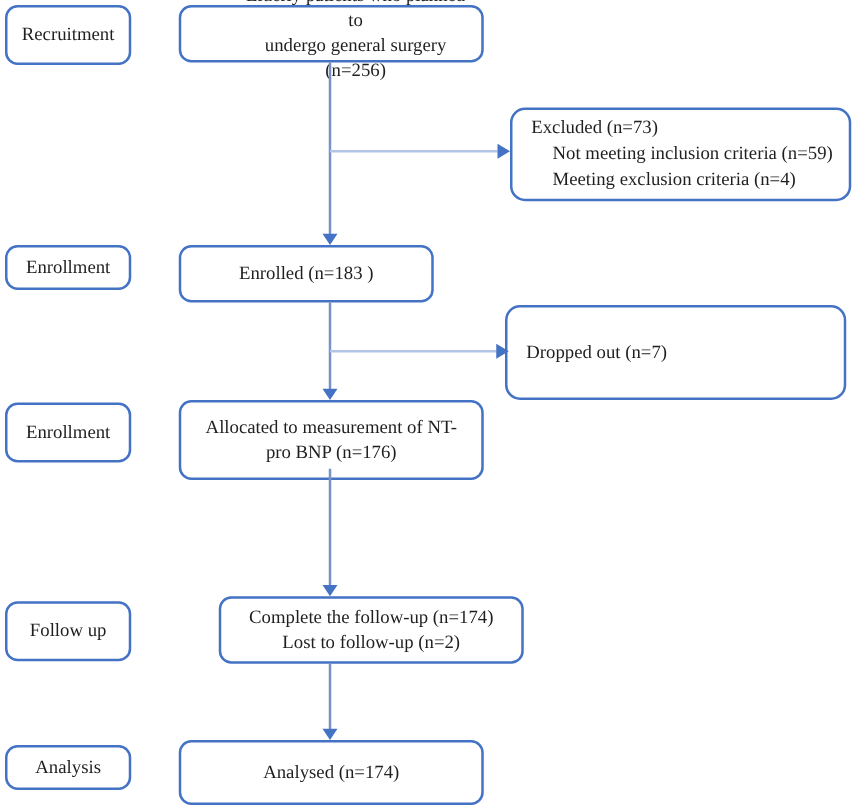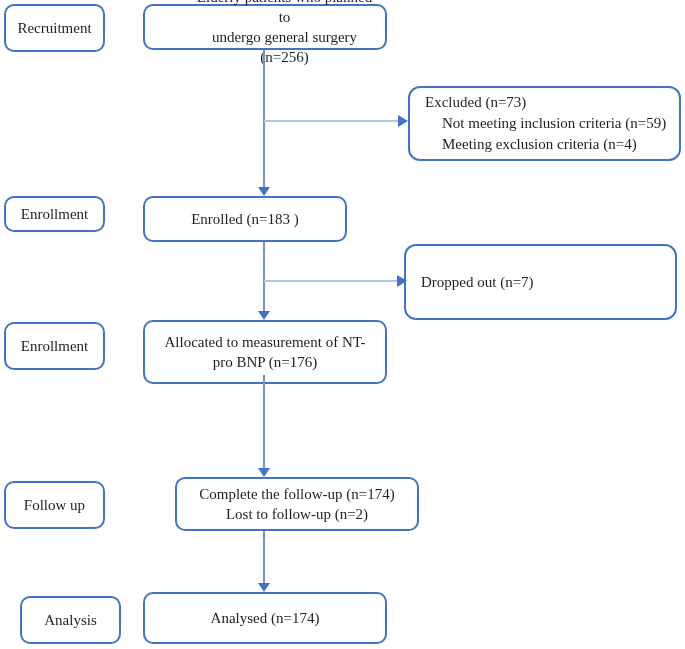--- a/index.html
+++ b/index.html
@@ -61,21 +61,21 @@
 </style>
 </head>
 <body>
 
 <div class="canvas" style="--border: #4472C4; --vline: #7891C8; --hline: #B2C5E7; --arrow: #4472C4; color: rgb(31, 31, 31);">
 
   <div class="box" style="left:4px; top:4px; width:101px; height:48px;">Recruitment</div>
   <div class="box" style="left:4px; top:196px; width:101px; height:36px;">Enrollment</div>
   <div class="box" style="left:4px; top:322px; width:101px; height:48px;">Enrollment</div>
   <div class="box" style="left:4px; top:481px; width:101px; height:48px;font-family:Liberation Serif, serif;">Follow up</div>
-  <div class="box" style="left:20px; top:596px; width:101px; height:48px;text-align:right;">Analysis</div>
+  <div class="box" style="left:4px; top:596px; width:101px; height:36px;text-align:right;">Analysis</div>
 
   <div class="box" style="left:143px; top:4px; width:244px; height:46px;padding-left:45px;">Elderly patients who planned to
 undergo general surgery (n=256)</div>
   <div class="box" style="left:143px; top:196px; width:204px; height:46px;">Enrolled (n=183 )</div>
   <div class="box" style="left:143px; top:320px; width:244px; height:64px;">Allocated to measurement of NT-
 pro BNP (n=176)</div>
   <div class="box" style="left:143px; top:477px; width:244px; height:54px;margin-left:32px;">Complete the follow-up (n=174)
 Lost to follow-up (n=2)</div>
   <div class="box" style="left:143px; top:592px; width:244px; height:52px;">Analysed (n=174)</div>
 

